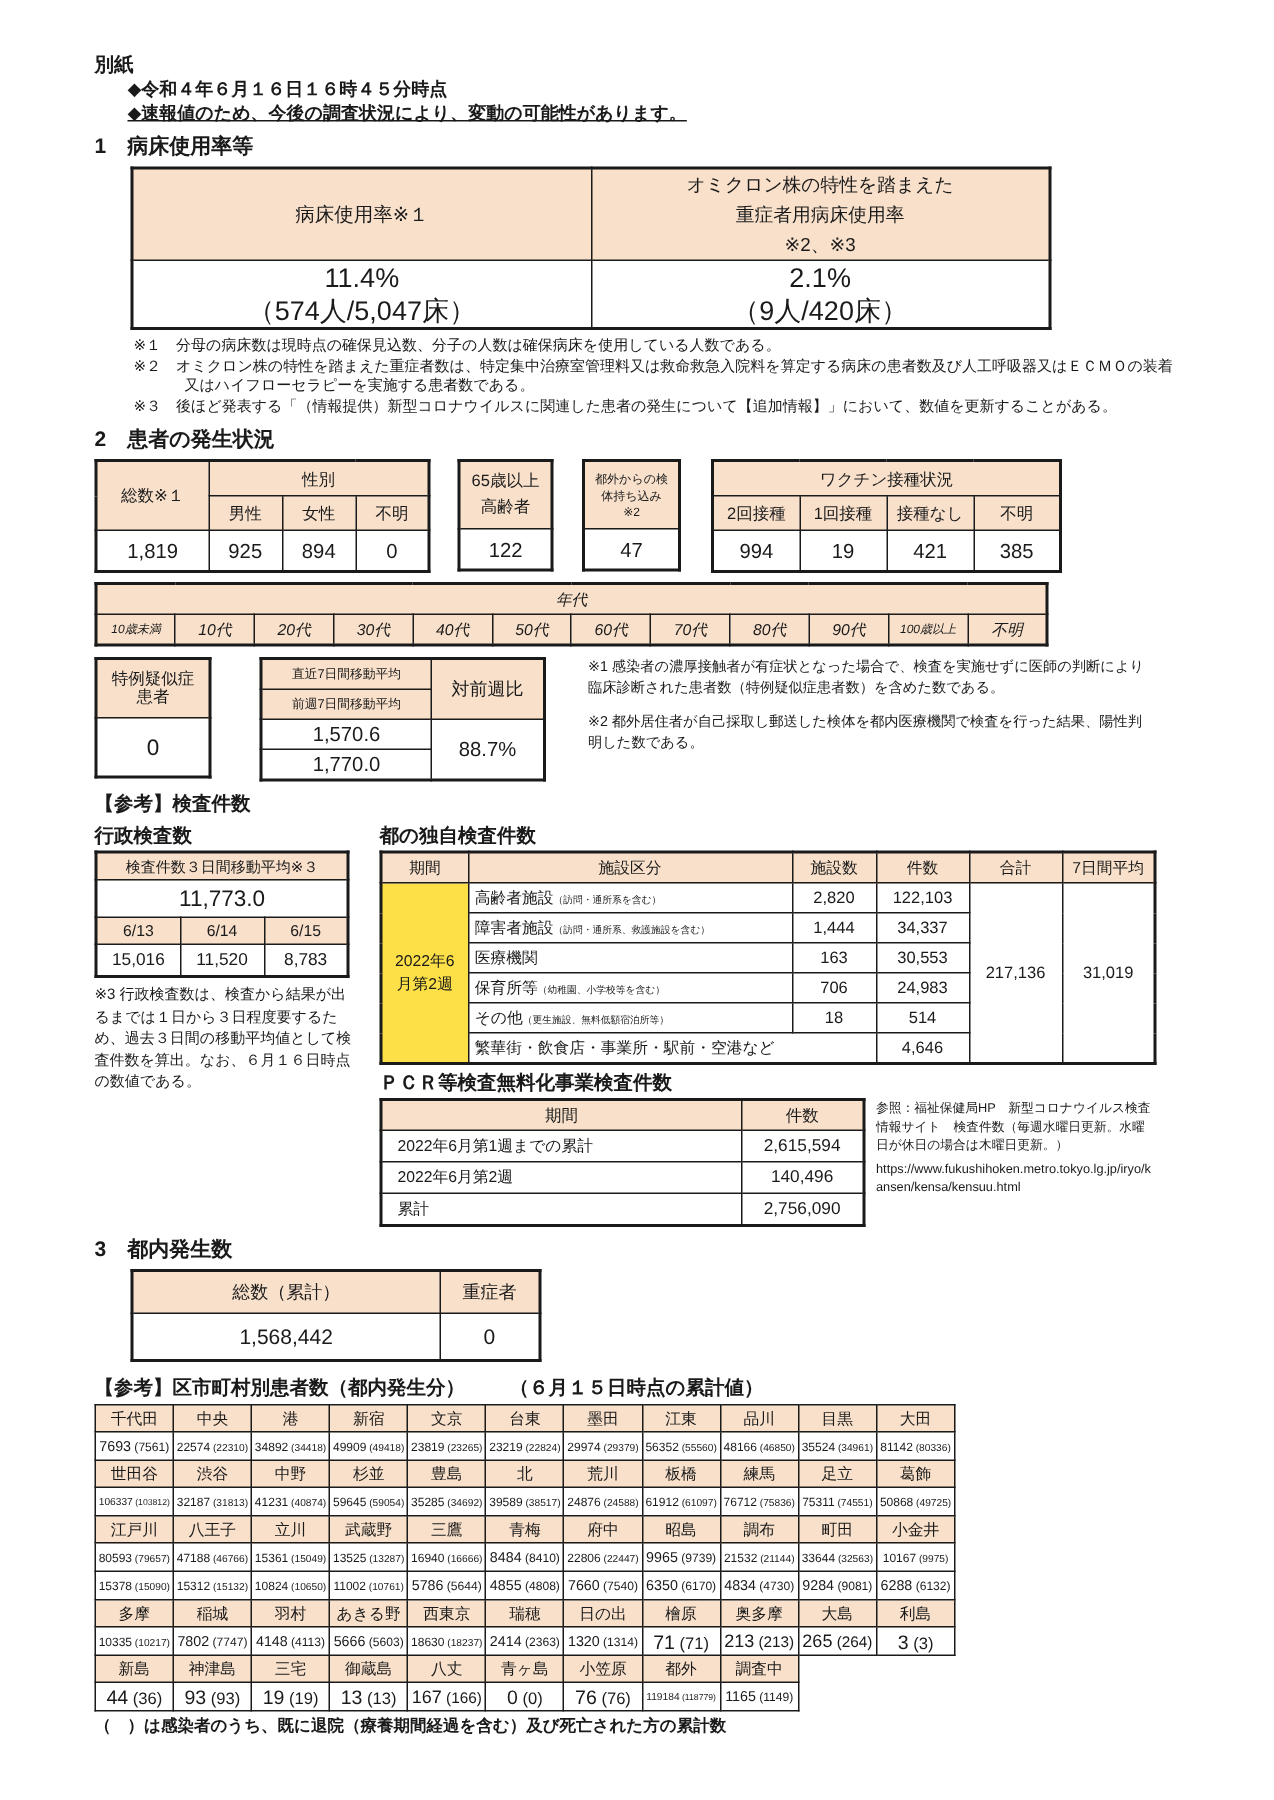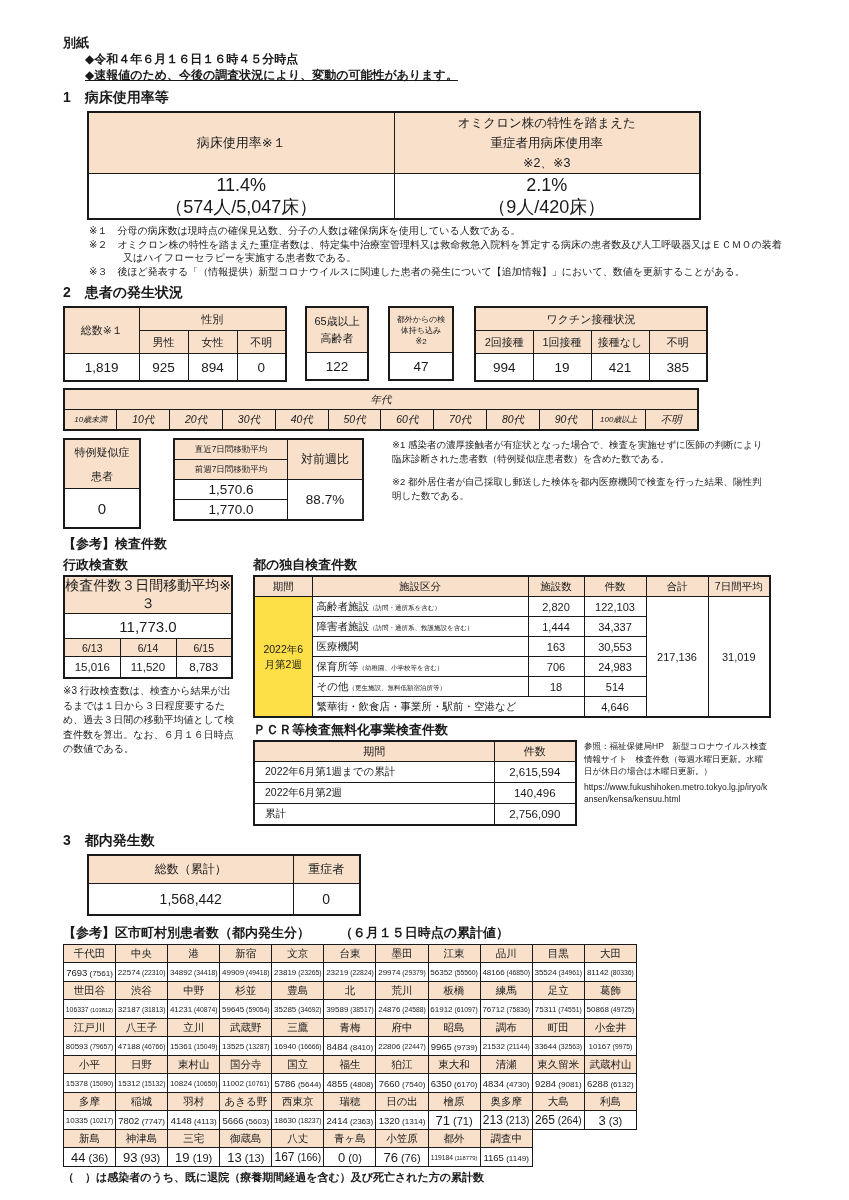--- a/index.html
+++ b/index.html
@@ -48,35 +48,35 @@
   .t-vac{width:232px;margin-left:20px;}
   .t-vac col{width:58px;}
 
   .age{width:636px;margin-top:6px;font-style:italic;}
   .age th{height:19px;font-size:10.5px;}
   .age th.xs{font-size:8px;}
   .age td{height:24px;font-size:13px;}
 
   .tokrow{display:flex;align-items:flex-start;margin-top:7px;}
   .t-tok{width:78px;}
-  .t-tok th{height:38px;font-size:11px;line-height:24px;}
+  .t-tok th{height:38px;font-size:11px;line-height:12px;}
   .t-tok td{height:38px;font-size:15px;}
   .wk{margin-left:32px;}
   .wk .sm{width:112px;height:19px;font-size:8.5px;}
   .wk .rh{width:74px;font-size:12px;}
   .wk .v{height:19px;font-size:13.5px;}
   .wk .rv{font-size:13.5px;}
   .toknotes{margin-left:28px;width:372px;font-size:9.5px;line-height:14px;}
   .toknotes div{margin-bottom:9px;}
 
   
   .kensa-cols{display:flex;align-items:flex-start;}
   .kleft{width:176px;}
   .gyo{width:170px;}
-  .gyo th.wide{height:17px;font-size:14px;}
+  .gyo th.wide{height:17px;font-size:10px;}
   .gyo td.avg{height:24px;font-size:15px;}
   .gyo th{height:17px;font-size:10.5px;}
   .gyo td{height:20px;font-size:11.5px;}
   .gyonote{margin-top:5px;width:176px;font-size:10px;line-height:14.5px;}
   .kright{margin-left:14px;}
   .dok{width:516px;}
   .dok col.c-per{width:58px;}
   .dok col.c-name{width:216px;}
   .dok col.c-fac{width:56px;}
   .dok col.c-cnt{width:62px;}
@@ -511,33 +511,20 @@
           <td style="font-size: 8px;"><span>15361</span><span class="paren"> (15049)</span></td>
           <td style="font-size: 8px;"><span>13525</span><span class="paren"> (13287)</span></td>
           <td style="font-size: 8px;"><span>16940</span><span class="paren"> (16666)</span></td>
           <td style="font-size: 9.5px;"><span>8484</span><span class="paren"> (8410)</span></td>
           <td style="font-size: 8px;"><span>22806</span><span class="paren"> (22447)</span></td>
           <td style="font-size: 9.5px;"><span>9965</span><span class="paren"> (9739)</span></td>
           <td style="font-size: 8px;"><span>21532</span><span class="paren"> (21144)</span></td>
           <td style="font-size: 8px;"><span>33644</span><span class="paren"> (32563)</span></td>
           <td style="font-size: 8px;"><span>10167</span><span class="paren"> (9975)</span></td>
         </tr>
-        <tr class="m-head">
-          <th>小平</th>
-          <th>日野</th>
-          <th>東村山</th>
-          <th>国分寺</th>
-          <th>国立</th>
-          <th>福生</th>
-          <th>狛江</th>
-          <th>東大和</th>
-          <th>清瀬</th>
-          <th>東久留米</th>
-          <th>武蔵村山</th>
-        </tr>
         <tr class="m-val">
           <td style="font-size: 8px;"><span>15378</span><span class="paren"> (15090)</span></td>
           <td style="font-size: 8px;"><span>15312</span><span class="paren"> (15132)</span></td>
           <td style="font-size: 8px;"><span>10824</span><span class="paren"> (10650)</span></td>
           <td style="font-size: 8px;"><span>11002</span><span class="paren"> (10761)</span></td>
           <td style="font-size: 9.5px;"><span>5786</span><span class="paren"> (5644)</span></td>
           <td style="font-size: 9.5px;"><span>4855</span><span class="paren"> (4808)</span></td>
           <td style="font-size: 9.5px;"><span>7660</span><span class="paren"> (7540)</span></td>
           <td style="font-size: 9.5px;"><span>6350</span><span class="paren"> (6170)</span></td>
           <td style="font-size: 9.5px;"><span>4834</span><span class="paren"> (4730)</span></td>

